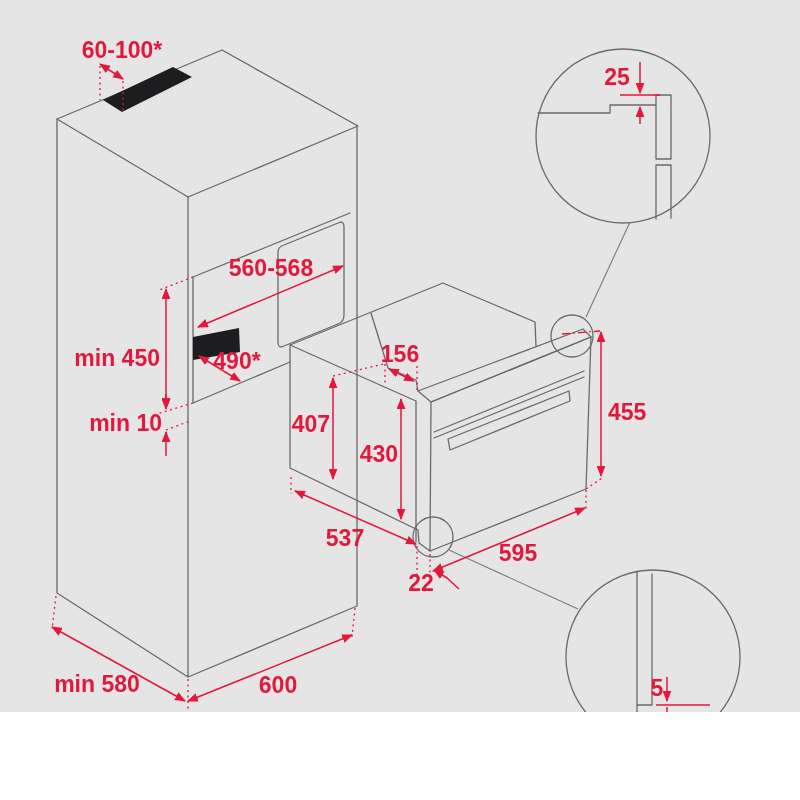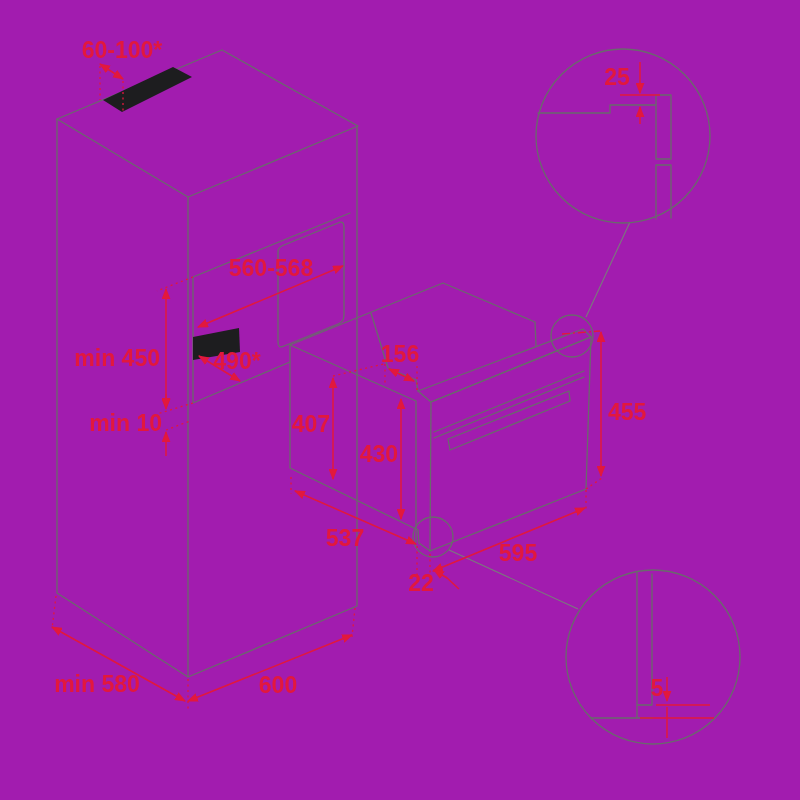--- a/index.html
+++ b/index.html
@@ -1,16 +1,16 @@
 <!DOCTYPE html>
 <html><head>
 <meta charset="utf-8">
 <style>
   html,body{margin:0;padding:0;background:#ffffff;}
-  .stage{position:relative;width:800px;height:800px;background:#a21caf;overflow:hidden;
+  .stage{position:relative;width:800px;height:712px;background:#e5e5e5;overflow:hidden;
          font-family:"Liberation Sans",sans-serif;}
   svg{display:block;}
   .g{stroke:#6a6a6c;fill:none;stroke-width:1.3;stroke-linecap:round;stroke-linejoin:round;}
   .gthin{stroke:#7a7a7c;fill:none;stroke-width:1.1;}
   .blk{fill:#1d1d1f;stroke:none;}
   .r{stroke:#e2183d;fill:none;stroke-width:1.5;stroke-linecap:butt;}
   .rd{stroke-dasharray:2 3.5;stroke-width:1.3;}
   .rdd{stroke-dasharray:8 3 2 3;stroke-width:1.3;}
   .t{font-size:23px;font-weight:600;fill:#e2183d;}
 </style>

